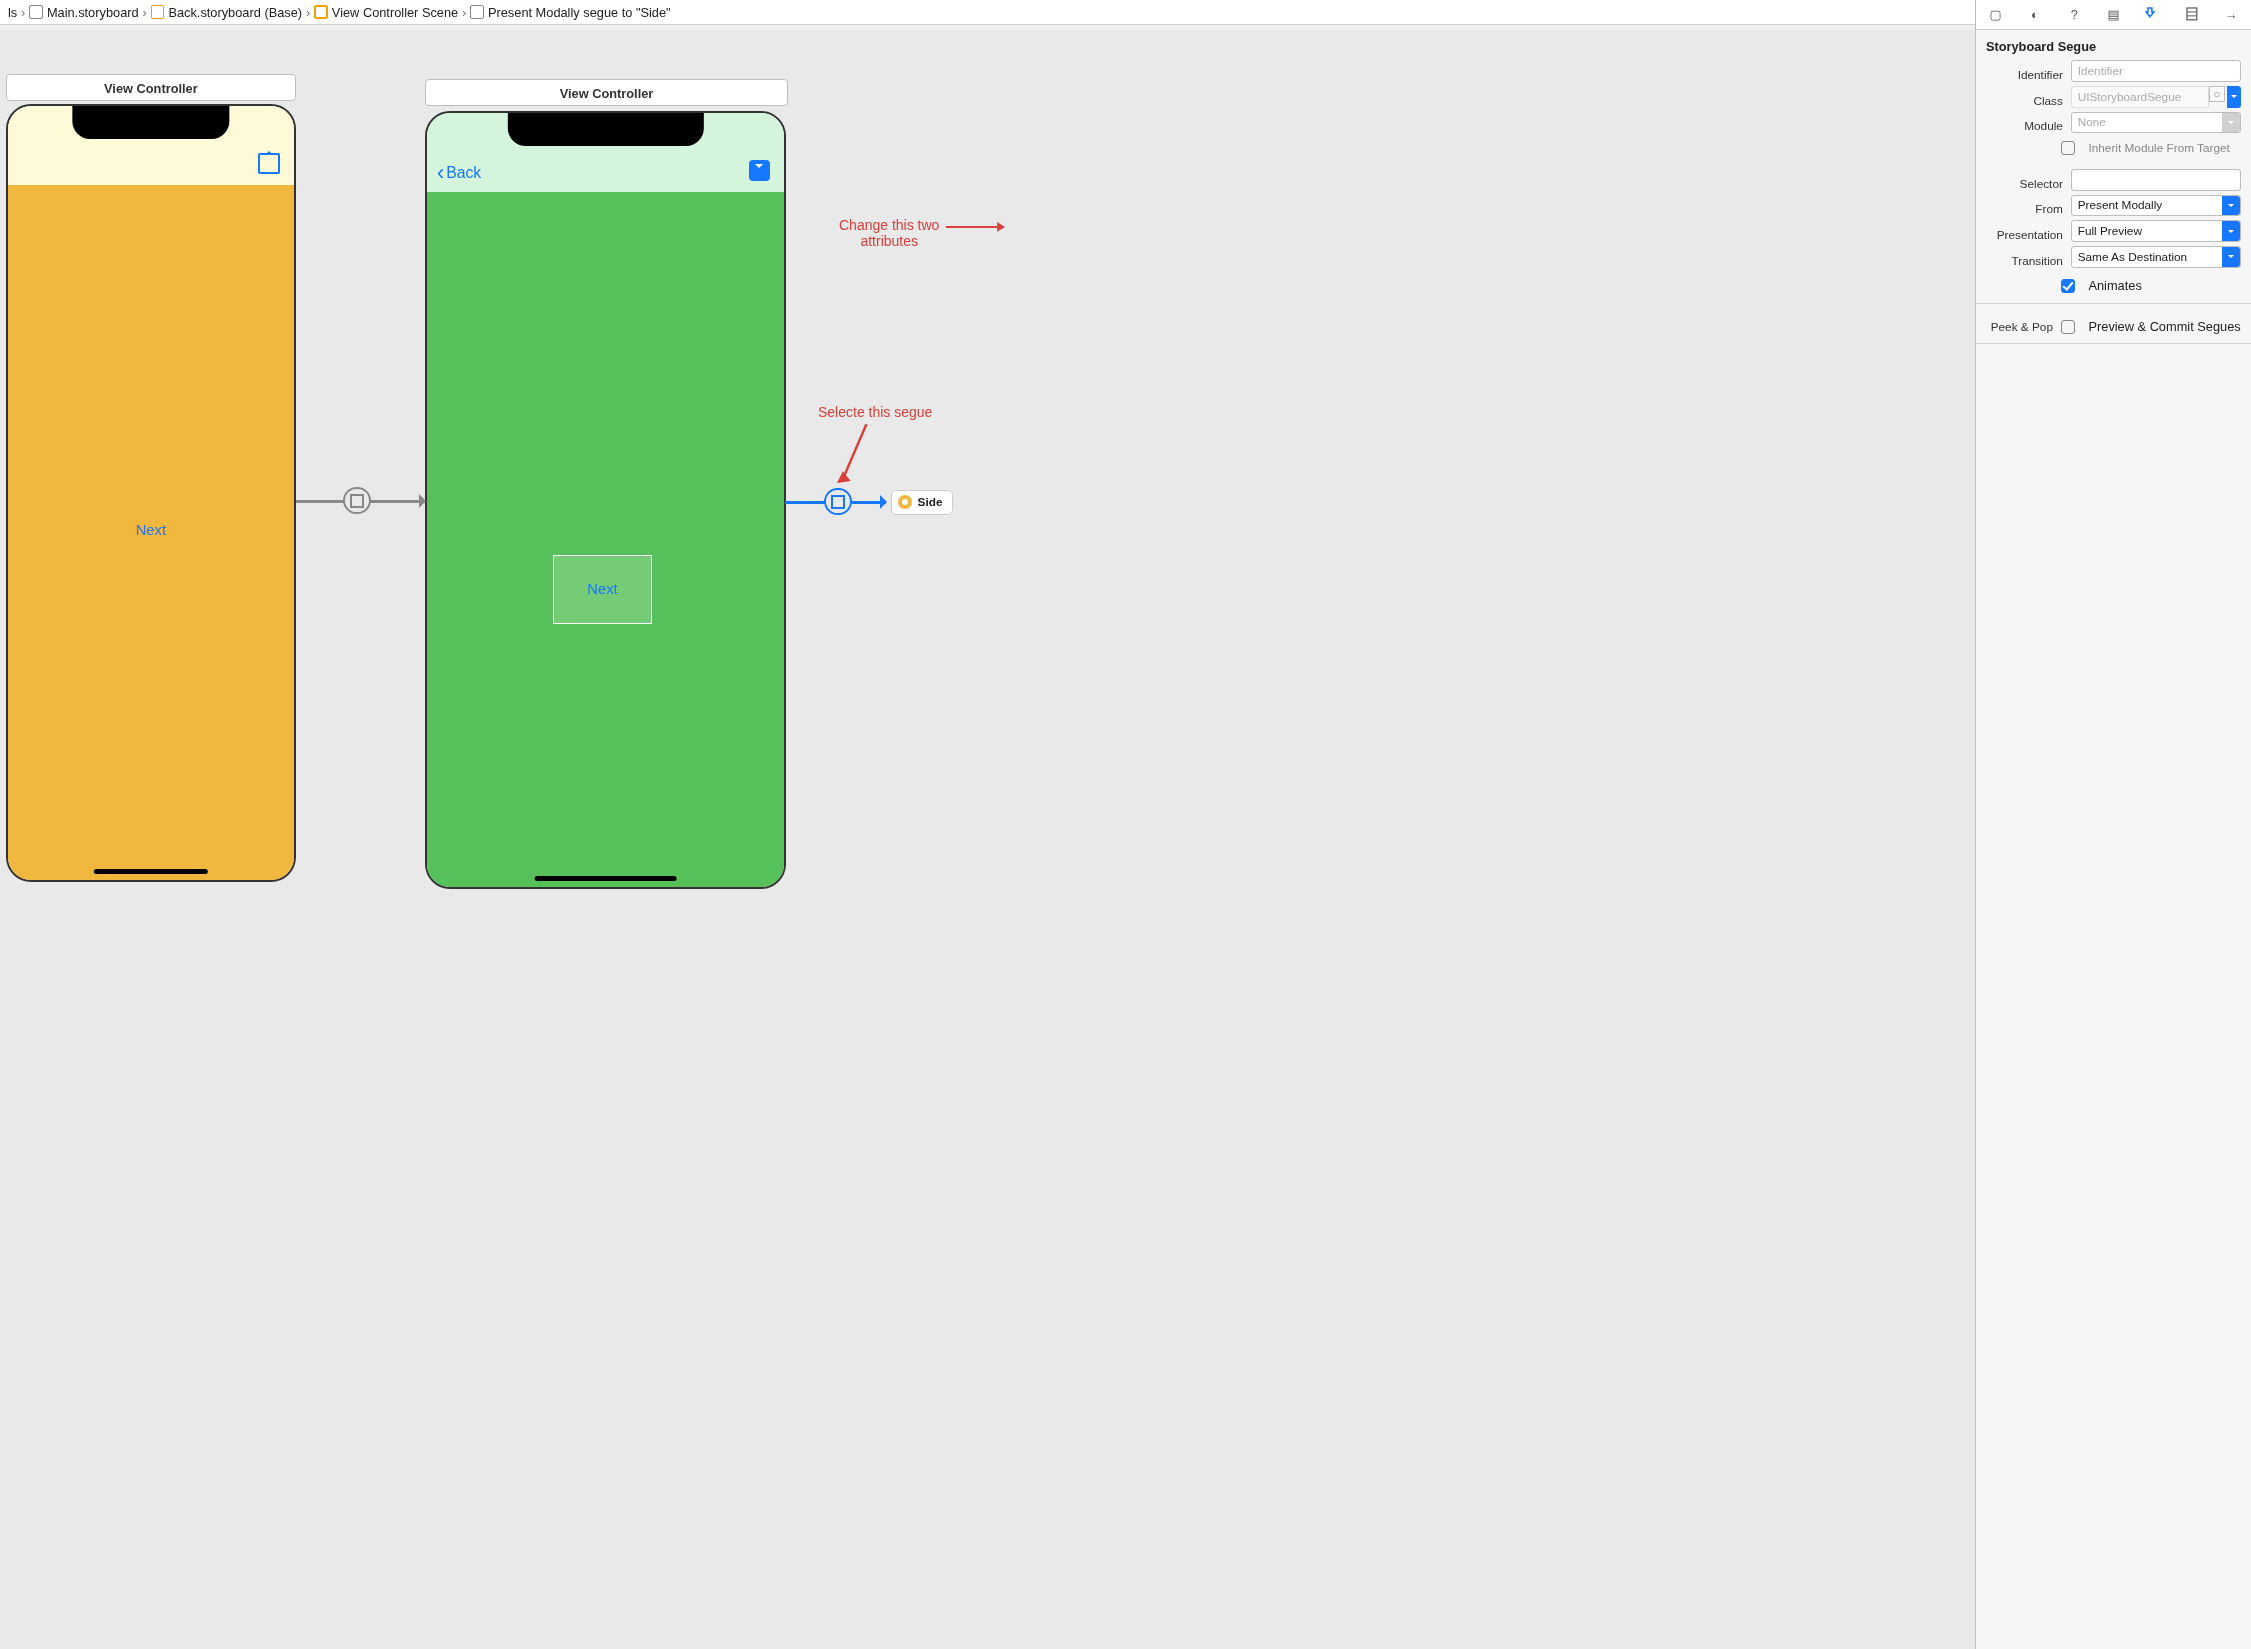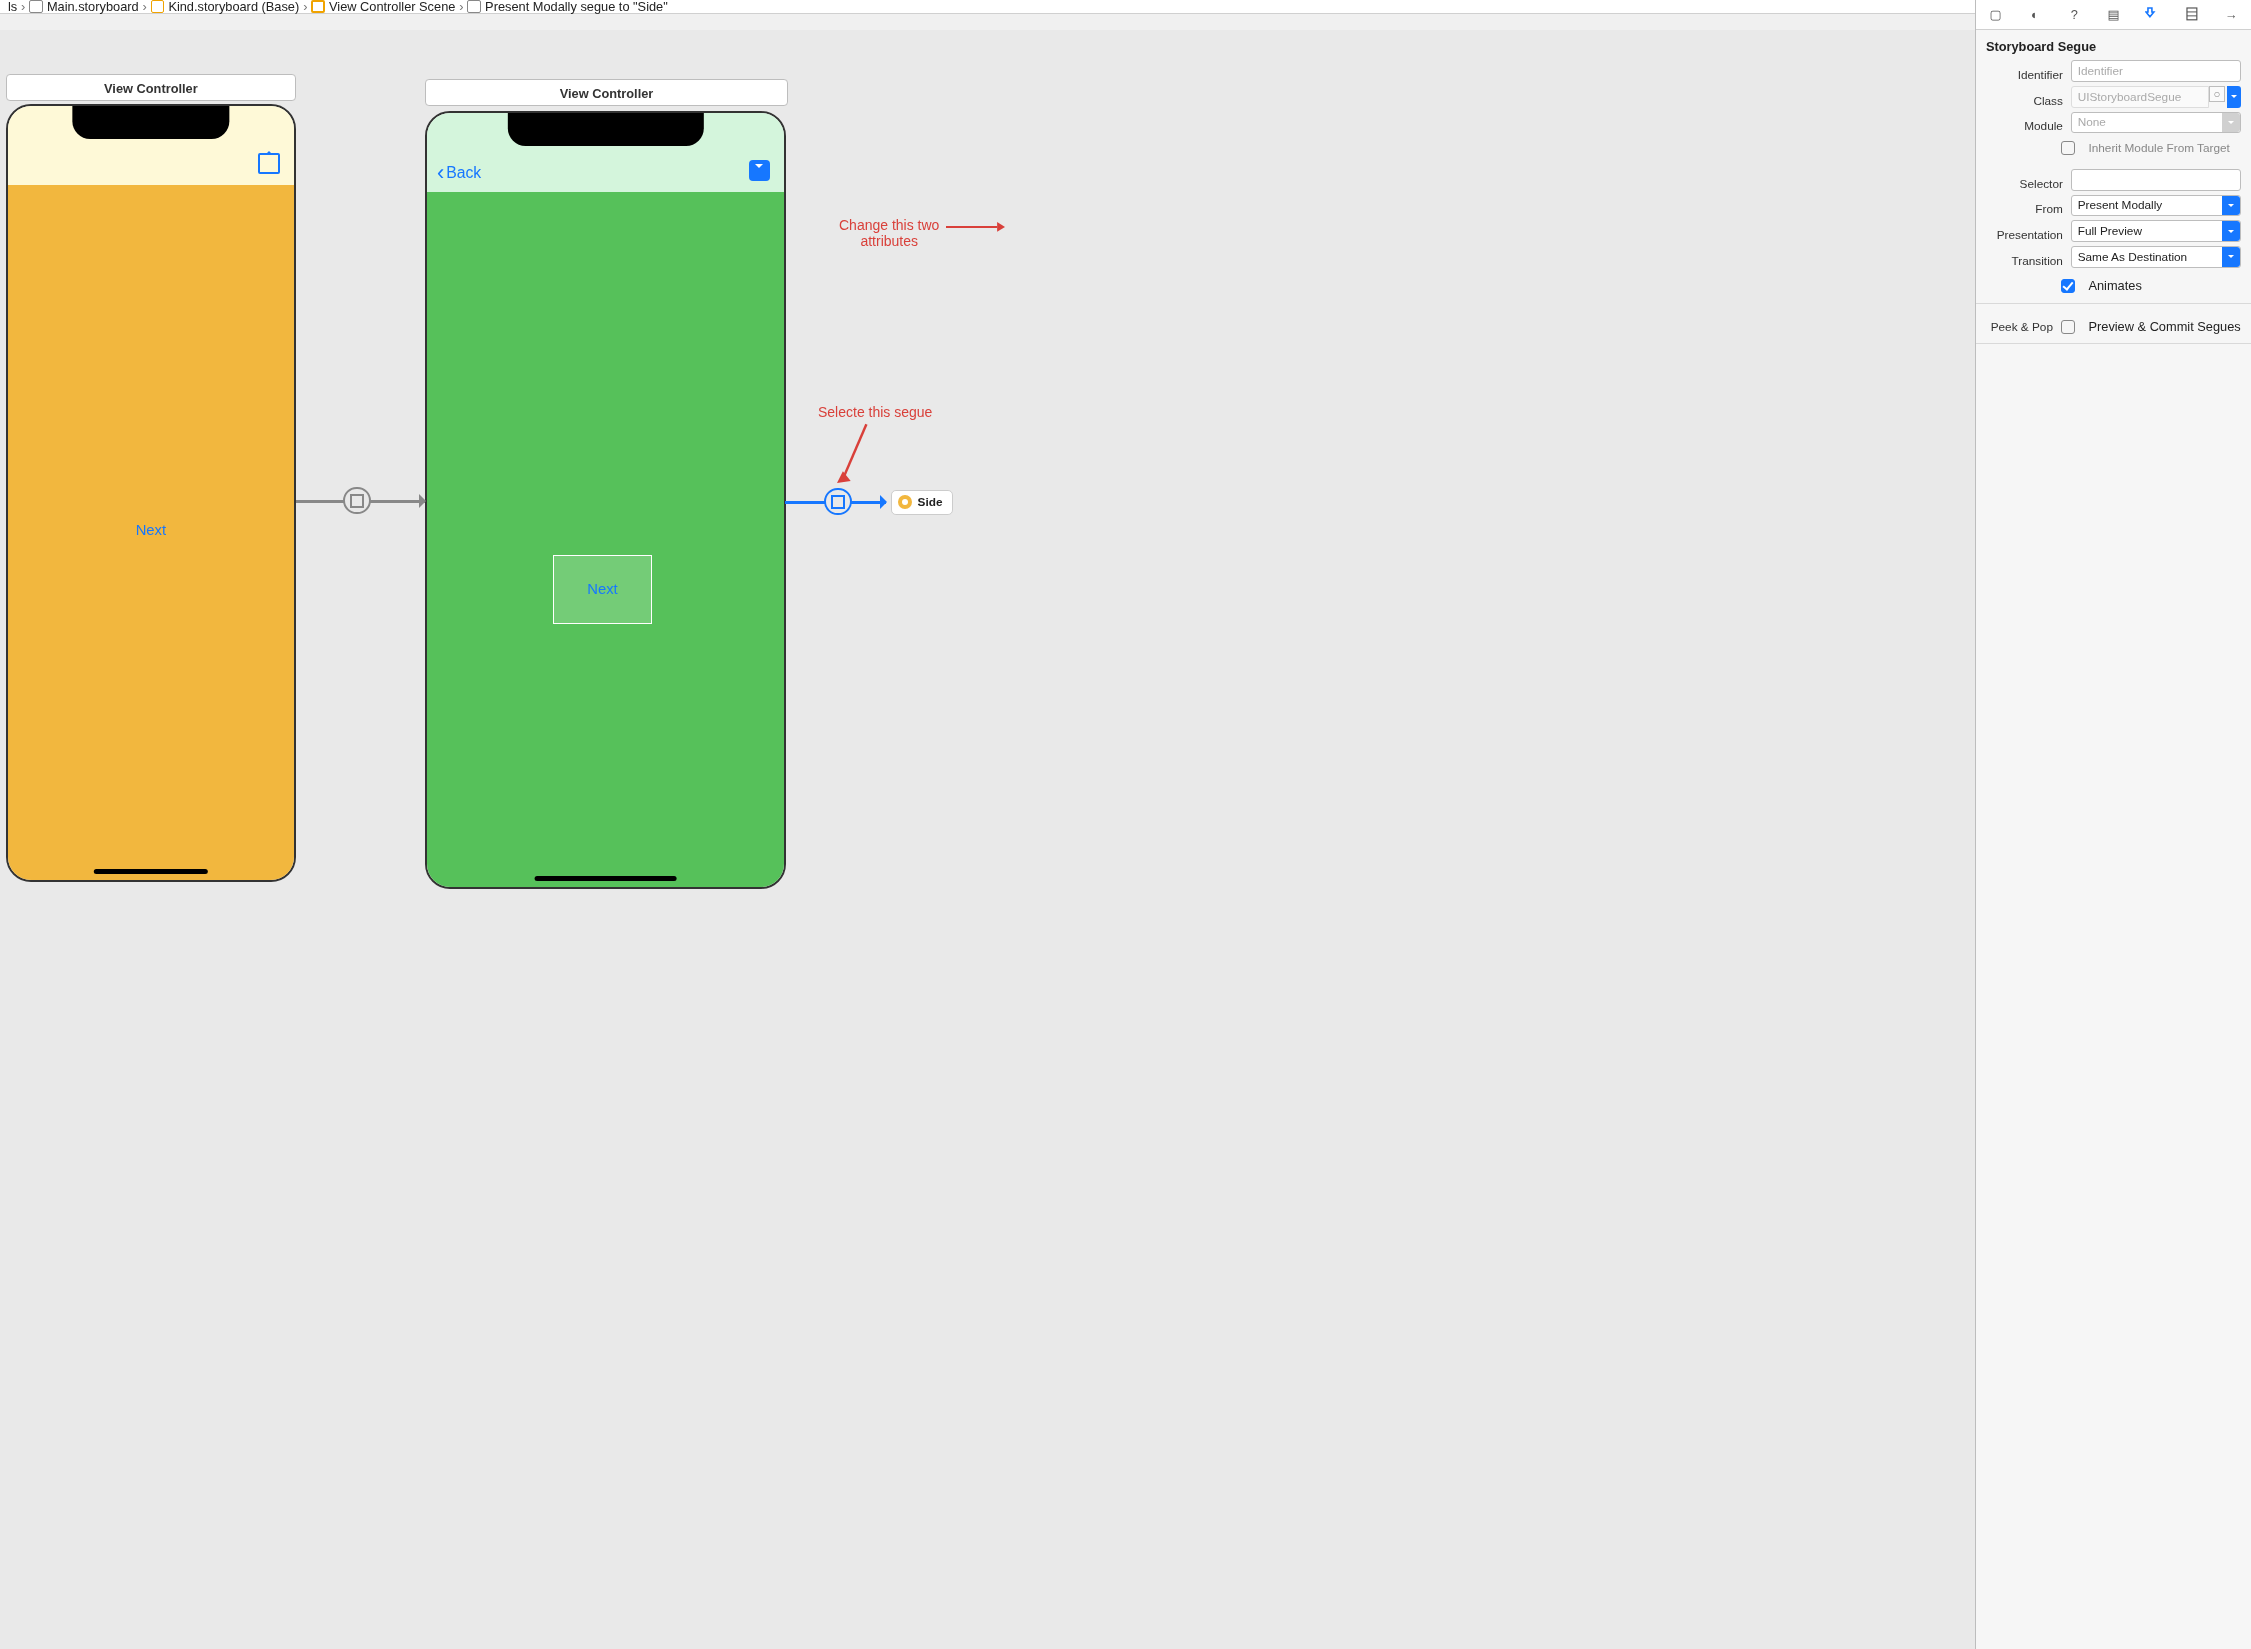--- a/index.html
+++ b/index.html
@@ -1,20 +1,20 @@
 <!DOCTYPE html>
 <html><head>
 <meta charset="utf-8">
 <style>
   * { box-sizing: border-box; margin: 0; padding: 0; }
   html, body { width: 100%; height: 100%; font-family: -apple-system, "Helvetica Neue", Arial, sans-serif; font-size: 12.8px; color: #222; background: #f0f0f0; }
   body { overflow: hidden; }
 
   
-  .topbar { position: absolute; left: 0; right: 0; top: 0; height: 14px; display: flex; align-items: center; background: #fff; border-bottom: 1px solid #d0d0d0; }
+  .topbar { position: absolute; left: 0; right: 0; top: 0; height: 25px; display: flex; align-items: center; background: #fff; border-bottom: 1px solid #d0d0d0; }
   .breadcrumbs { display: flex; align-items: center; gap: 3.9px; padding-left: 7.9px; flex: 1; white-space: nowrap; overflow: hidden; }
   .crumb { display: flex; align-items: center; gap: 3.9px; }
   .crumb-sep { color: #777; }
   .crumb-icon { width: 13.8px; height: 13.8px; display:inline-block; }
   .crumb-icon.file   { background:#fff; border:1px solid #888; border-radius:2px; position:relative; }
   .crumb-icon.sbfile { background:#fff; border:1px solid #f0a300; border-radius:2px; position:relative; }
   .crumb-icon.scene  { border:2px solid #f0a300; border-radius:2px; background:#fff; }
   .crumb-icon.segue  { border:1.5px solid #888; border-radius:2px; background:#fff; }
   .tb-right { display:flex; align-items:center; gap:11.8px; padding-right:11.8px; color:#555; }
   .tb-icon { width:15.8px; height:15.8px; display:flex; align-items:center; justify-content:center; cursor:pointer; }
@@ -106,21 +106,21 @@
         <span>ls</span>
       </span>
     <span class="crumb-sep">›</span>
     <span class="crumb">
         <span class="crumb-icon file"></span>
         <span>Main.storyboard</span>
       </span>
     <span class="crumb-sep">›</span>
     <span class="crumb">
         <span class="crumb-icon sbfile"></span>
-        <span>Kind.storyboard (Base)</span>
+        <span>Back.storyboard (Base)</span>
       </span>
     <span class="crumb-sep">›</span>
     <span class="crumb">
         <span class="crumb-icon scene"></span>
         <span>View Controller Scene</span>
       </span>
     <span class="crumb-sep">›</span>
     <span class="crumb">
         <span class="crumb-icon segue"></span>
         <span>Present Modally segue to "Side"</span>

